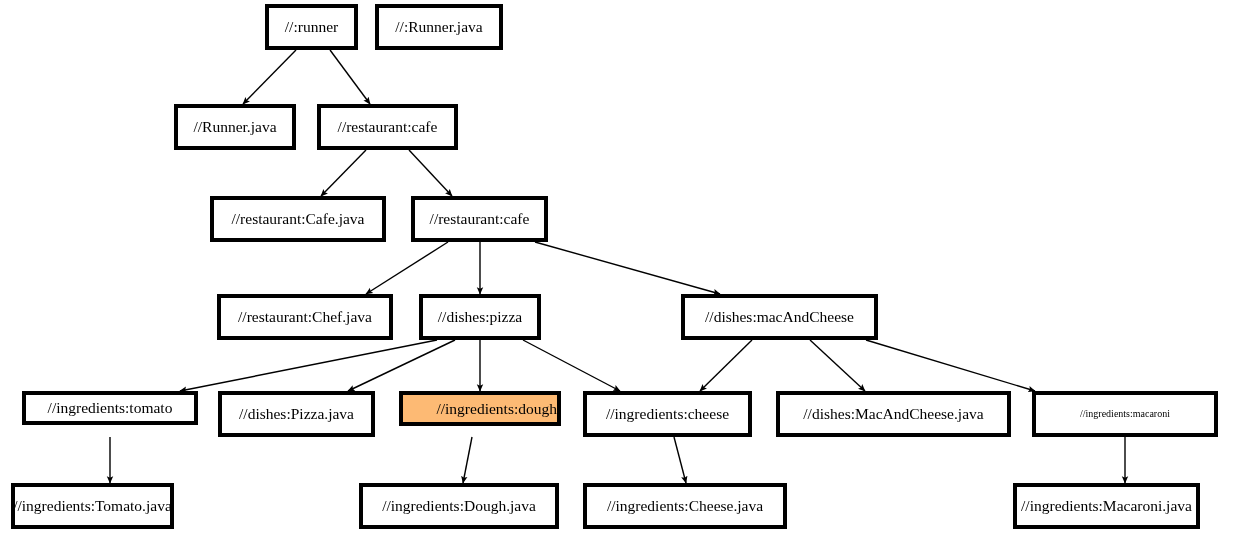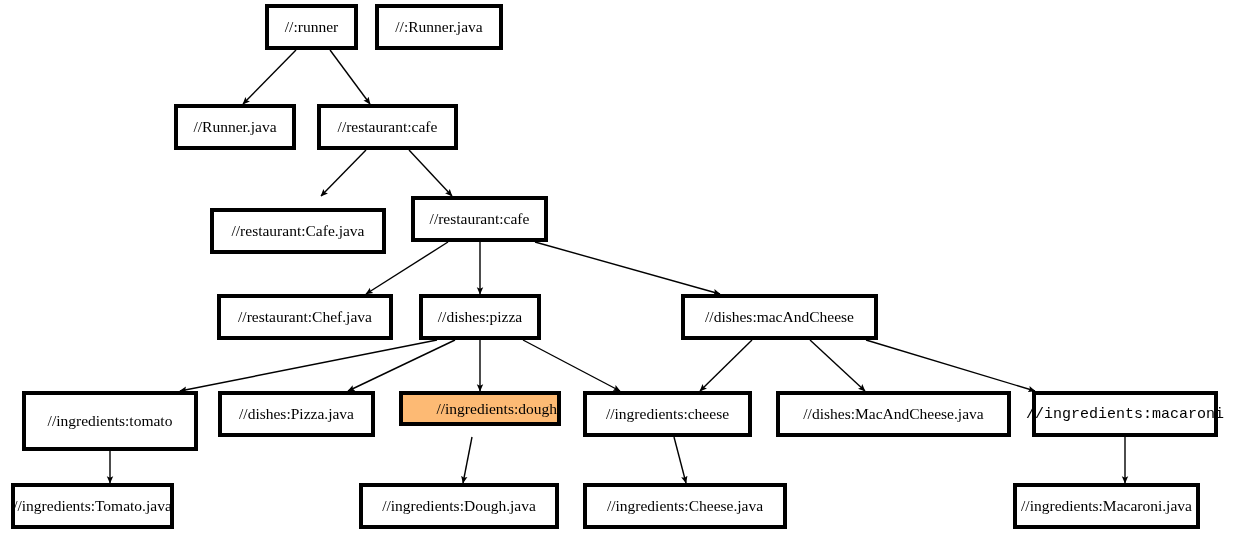--- a/index.html
+++ b/index.html
@@ -77,52 +77,52 @@
       </div>
       <div class="graph-node" style="left: 375px; top: 4px; width: 128px; height: 46px; border-color: rgb(0, 0, 0); background: rgb(255, 255, 255);">
         <span class="node-label" style="font-size: 15.5px;">//:Runner.java</span>
       </div>
       <div class="graph-node" style="left: 174px; top: 104px; width: 122px; height: 46px; border-color: rgb(0, 0, 0); background: rgb(255, 255, 255);">
         <span class="node-label" style="font-size: 15.5px;">//Runner.java</span>
       </div>
       <div class="graph-node" style="left: 317px; top: 104px; width: 141px; height: 46px; border-color: rgb(0, 0, 0); background: rgb(255, 255, 255);">
         <span class="node-label" style="font-size: 15.5px;">//restaurant:cafe</span>
       </div>
-      <div class="graph-node" style="left: 210px; top: 208px; width: 176px; height: 46px; border-color: rgb(0, 0, 0); background: rgb(255, 255, 255);">
+      <div class="graph-node" style="left: 210px; top: 196px; width: 176px; height: 46px; border-color: rgb(0, 0, 0); background: rgb(255, 255, 255);">
         <span class="node-label" style="font-size: 15.5px;">//restaurant:Cafe.java</span>
       </div>
       <div class="graph-node" style="left: 411px; top: 196px; width: 137px; height: 46px; border-color: rgb(0, 0, 0); background: rgb(255, 255, 255);">
         <span class="node-label" style="font-size: 15.5px;">//restaurant:cafe</span>
       </div>
       <div class="graph-node" style="left: 217px; top: 294px; width: 176px; height: 46px; border-color: rgb(0, 0, 0); background: rgb(255, 255, 255);">
         <span class="node-label" style="font-size: 15.5px;">//restaurant:Chef.java</span>
       </div>
       <div class="graph-node" style="left: 419px; top: 294px; width: 122px; height: 46px; border-color: rgb(0, 0, 0); background: rgb(255, 255, 255);">
         <span class="node-label" style="font-size: 15.5px;">//dishes:pizza</span>
       </div>
       <div class="graph-node" style="left: 681px; top: 294px; width: 197px; height: 46px; border-color: rgb(0, 0, 0); background: rgb(255, 255, 255);">
         <span class="node-label" style="font-size: 15.5px;">//dishes:macAndCheese</span>
       </div>
-      <div class="graph-node" style="left: 22px; top: 391px; width: 176px; height: 60px; border-color: rgb(0, 0, 0); background: rgb(255, 255, 255);">
+      <div class="graph-node" style="left: 22px; top: 391px; width: 176px; height: 34px; border-color: rgb(0, 0, 0); background: rgb(255, 255, 255);">
         <span class="node-label" style="font-size: 15.5px;">//ingredients:tomato</span>
       </div>
       <div class="graph-node" style="left: 218px; top: 391px; width: 157px; height: 46px; border-color: rgb(0, 0, 0); background: rgb(255, 255, 255);">
         <span class="node-label" style="font-size: 15.5px;">//dishes:Pizza.java</span>
       </div>
       <div class="graph-node" style="left: 399px; top: 391px; width: 162px; height: 35px; border-color: rgb(0, 0, 0); background: #fdba74; justify-content: flex-end;">
         <span class="node-label" style="font-size: 15.5px;">//ingredients:dough</span>
       </div>
       <div class="graph-node" style="left: 583px; top: 391px; width: 169px; height: 46px; border-color: rgb(0, 0, 0); background: rgb(255, 255, 255);">
         <span class="node-label" style="font-size: 15.5px;">//ingredients:cheese</span>
       </div>
       <div class="graph-node" style="left: 776px; top: 391px; width: 235px; height: 46px; border-color: rgb(0, 0, 0); background: rgb(255, 255, 255);">
         <span class="node-label" style="font-size: 15.5px;">//dishes:MacAndCheese.java</span>
       </div>
       <div class="graph-node" style="left: 1032px; top: 391px; width: 186px; height: 46px; border-color: rgb(0, 0, 0); background: rgb(255, 255, 255);">
-        <span class="node-label" style="font-size: 15px; font-family: Liberation Mono, monospace;">//ingredients:macaroni</span>
+        <span class="node-label" style="font-size: 10px;">//ingredients:macaroni</span>
       </div>
       <div class="graph-node" style="left: 11px; top: 483px; width: 163px; height: 46px; border-color: rgb(0, 0, 0); background: rgb(255, 255, 255);">
         <span class="node-label" style="font-size: 15.5px;">//ingredients:Tomato.java</span>
       </div>
       <div class="graph-node" style="left: 359px; top: 483px; width: 200px; height: 46px; border-color: rgb(0, 0, 0); background: rgb(255, 255, 255);">
         <span class="node-label" style="font-size: 15.5px;">//ingredients:Dough.java</span>
       </div>
       <div class="graph-node" style="left: 583px; top: 483px; width: 204px; height: 46px; border-color: rgb(0, 0, 0); background: rgb(255, 255, 255);">
         <span class="node-label" style="font-size: 15.5px;">//ingredients:Cheese.java</span>
       </div>

